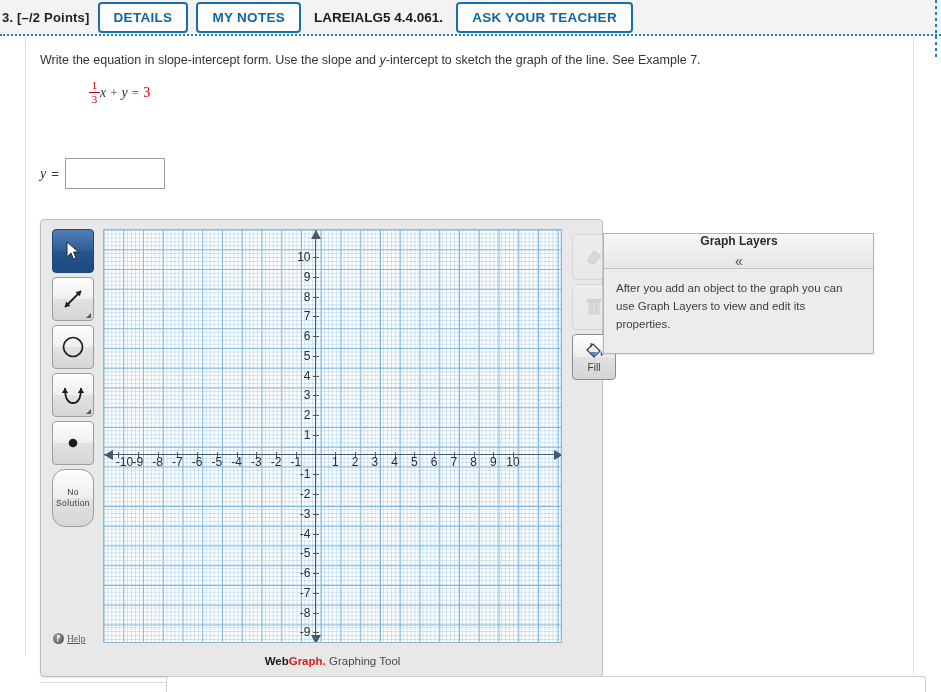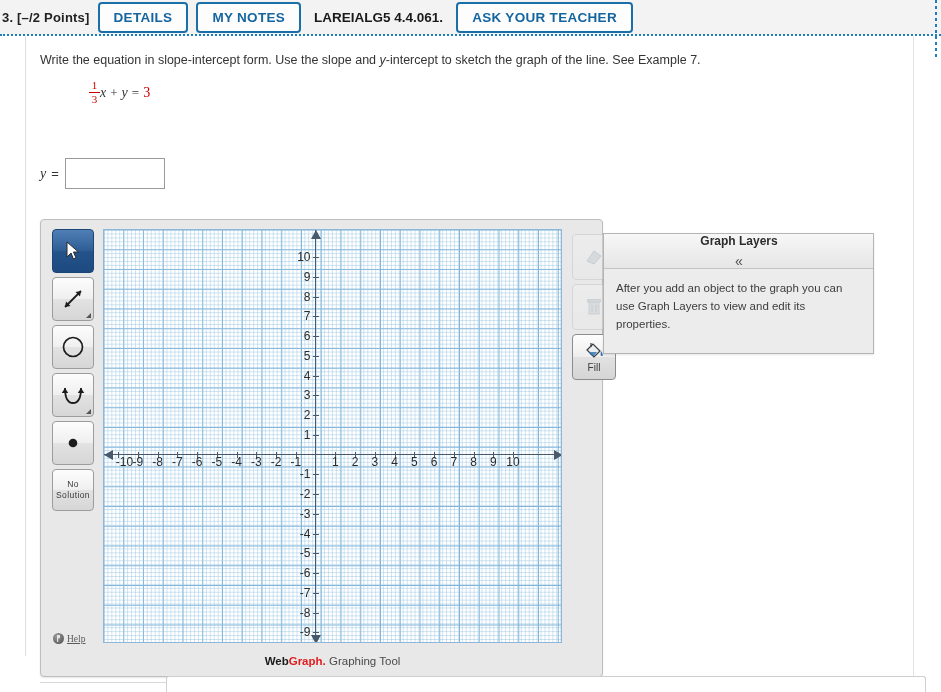--- a/index.html
+++ b/index.html
@@ -142,24 +142,25 @@
     border-color: #1b4675;
   }
   .tool .corner {
     position: absolute; right: 2px; bottom: 2px;
     width: 0; height: 0;
     border-left: 5px solid transparent;
     border-bottom: 5px solid #555;
   }
   .tool svg { display: block; }
   .tool.nosol {
-    height: 42px;
+    height: 58px;
     font-size: 8.5px; color: #3a3a3a; line-height: 11px;
     text-align: center; letter-spacing: .4px;
     flex-direction: column;
+    border-radius: 13px;
   }
   .helplink {
     position: absolute; left: 12px; top: 413px;
     display: flex; align-items: center;
     font-size: 9.5px; color: #5a5a5a;
     text-decoration: underline;
     cursor: pointer;
     font-family: Liberation Serif, serif;
   }
   .helplink .hicon {

